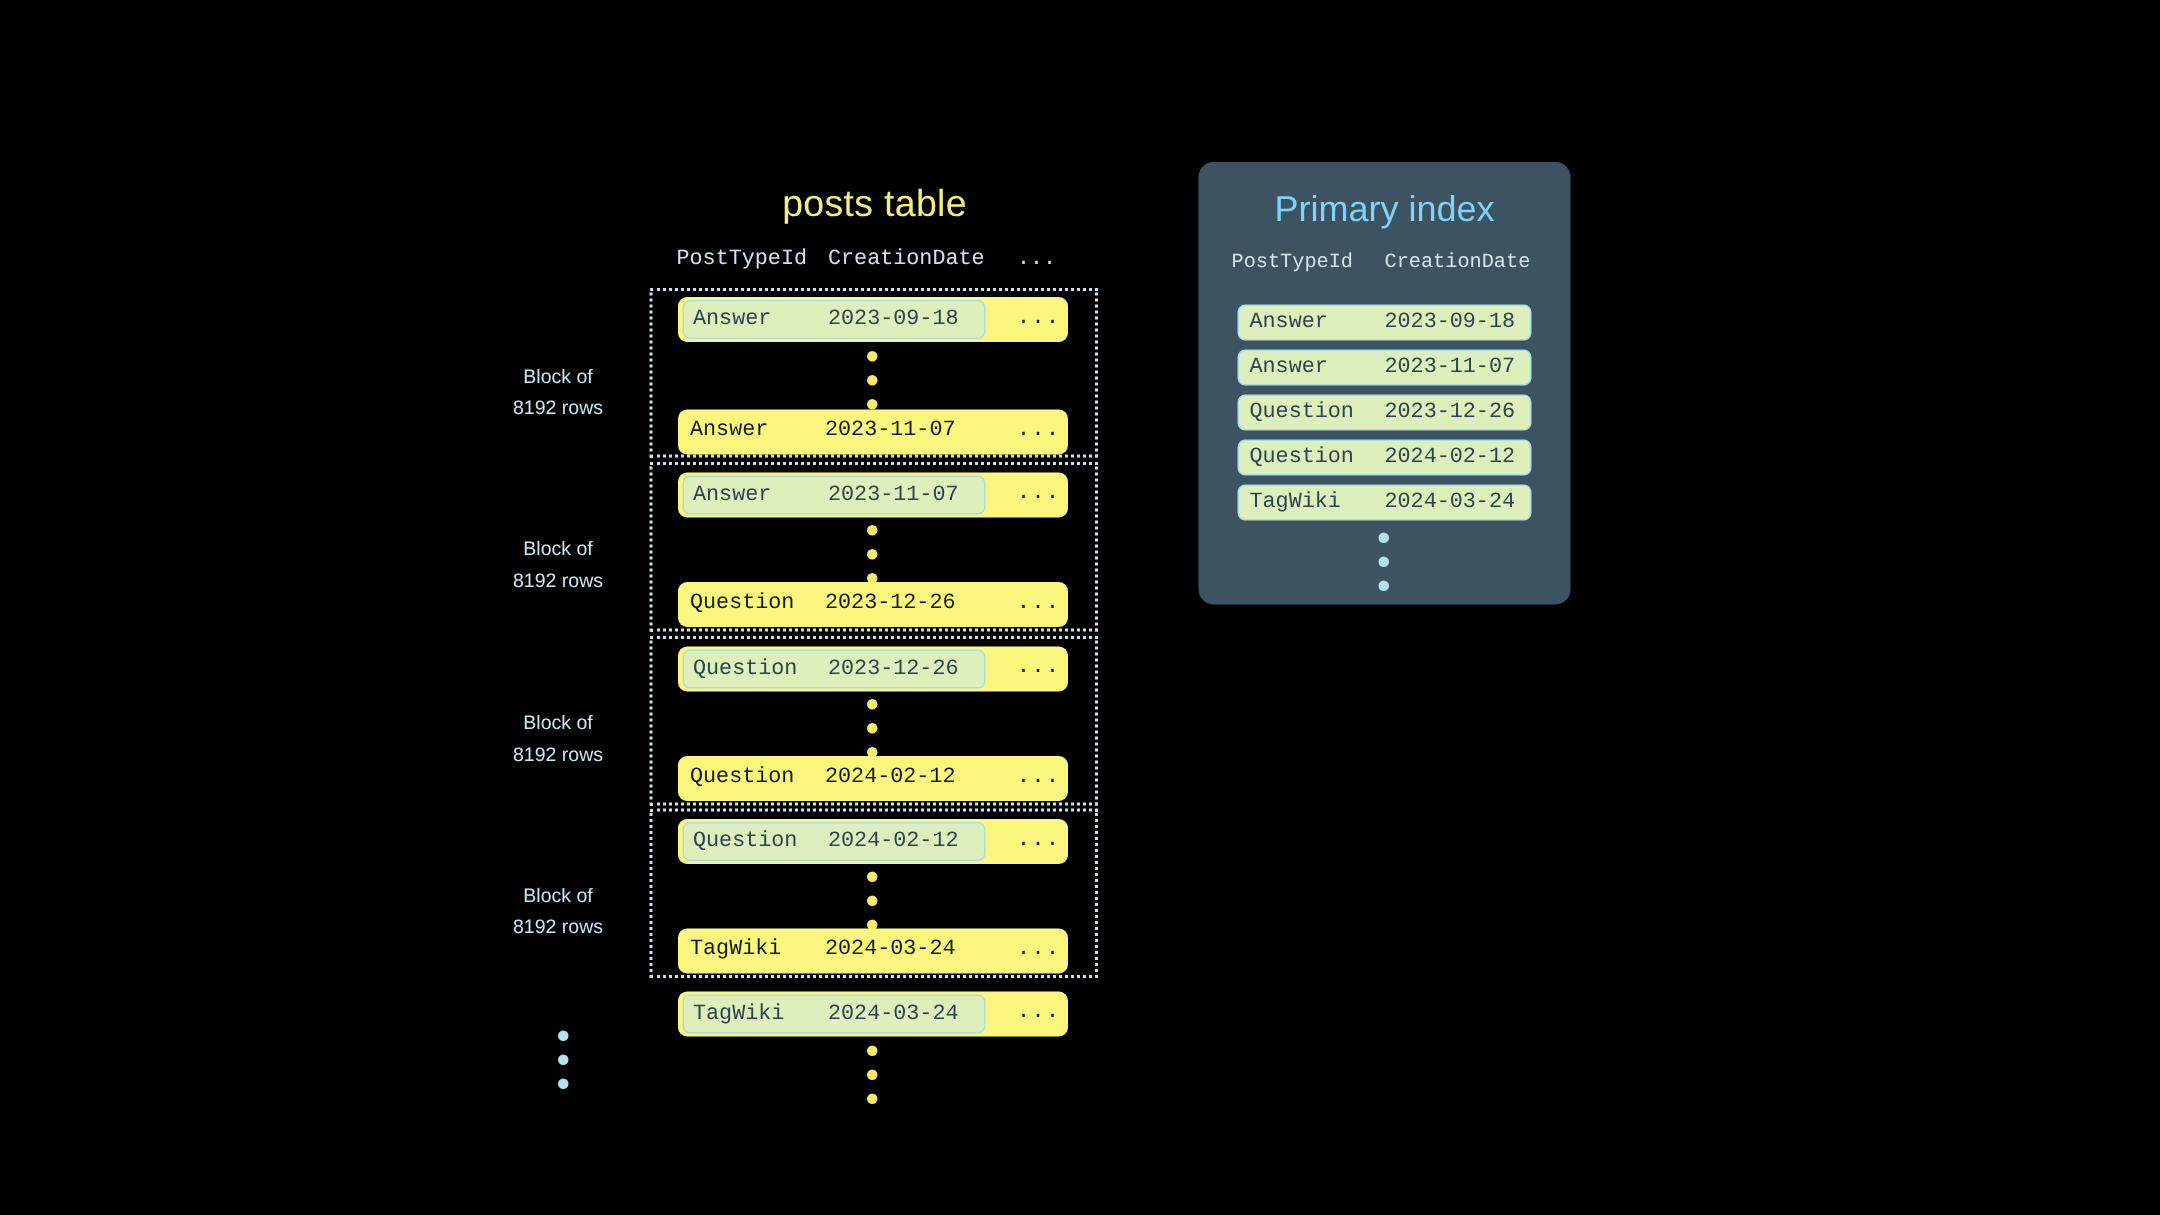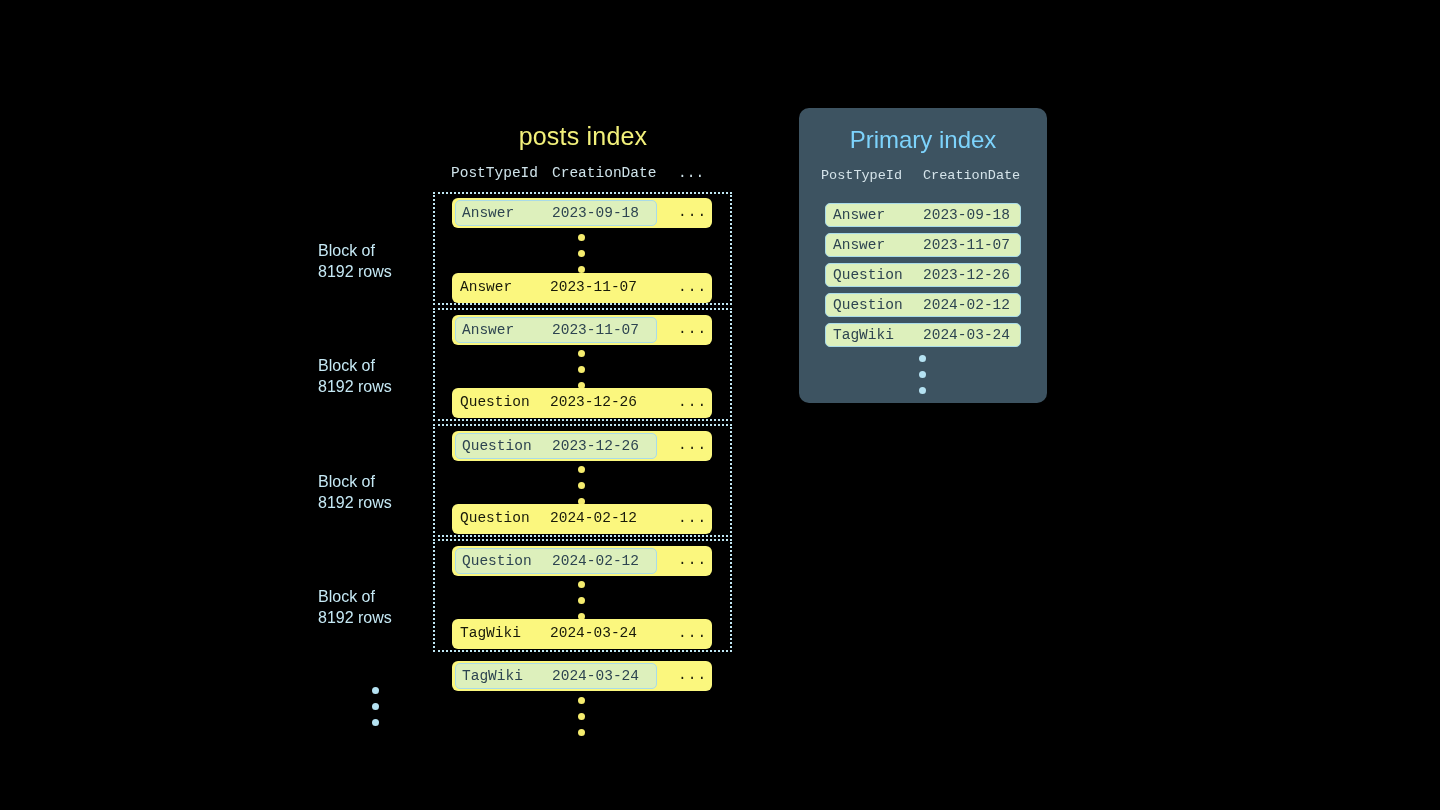--- a/index.html
+++ b/index.html
@@ -60,22 +60,22 @@
     position: absolute;
     left: 433px;
     width: 299px;
     border: 2px dotted #bfe6f2;
     box-sizing: border-box;
   }
   .block-label {
     position: absolute;
     left: 318px;
     width: 108px;
-    text-align: left;
-    font-size: 16px;
+    text-align: center;
+    font-size: 13px;
     line-height: 21px;
     color: #c6e9f5;
     font-family: "Liberation Sans", sans-serif;
   }
 
   
   .row {
     position: absolute;
     left: 452px;
     width: 260px;
@@ -180,21 +180,21 @@
     white-space: pre;
   }
   .pi-row .c-type { left: 7px; }
   .pi-row .c-date { left: 97px; }
 </style>
 </head>
 <body>
 
 <div id="posts-table-group">
 
-  <div id="posts-title">posts index</div>
+  <div id="posts-title">posts table</div>
 
   <div id="posts-colheaders">
     <span class="ch ch-type">PostTypeId</span>
     <span class="ch ch-date">CreationDate</span>
     <span class="ch ch-more">...</span>
   </div>
 
   <div class="block" style="top:192px; height:113px;"></div>
   <div class="block-label" style="top:240px;">
     <div>Block of</div>

